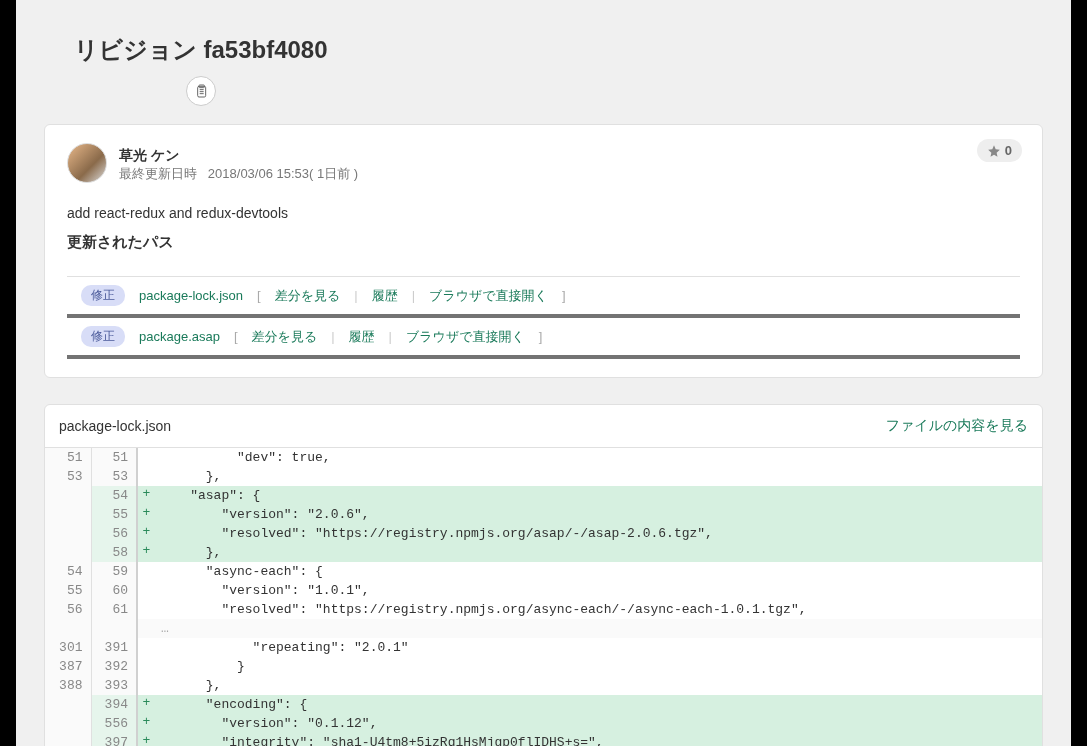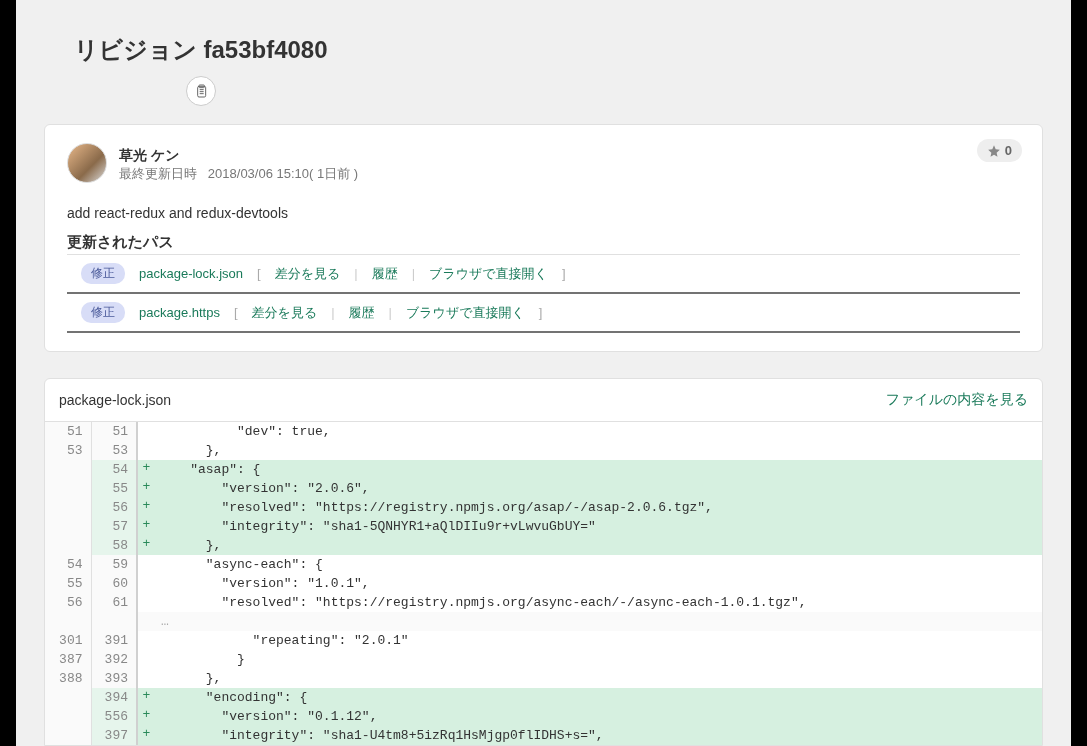--- a/index.html
+++ b/index.html
@@ -12,22 +12,22 @@
 .copy-btn svg { width: 16px; height: 16px; stroke: #666; fill: none; }
 
 .card { background: #fff; border: 1px solid #e0e0e0; border-radius: 6px; margin: 0 28px 26px 28px; padding: 18px 22px 18px 22px; position: relative;}
 .author-row { display: flex; align-items: flex-end; gap: 12px; }
 .avatar { width: 40px; height: 40px; border-radius: 50%; background: linear-gradient(135deg,#e8b88a 0%, #8a6a4a 60%,#ddd 100%); flex-shrink: 0; border:1px solid #ddd;}
 .author-name { font-weight: bold; font-size: 14px; }
 .author-meta { font-size: 13px; color: #777; }
 .star-badge { position: absolute; top: 14px; right: 20px; background: #eee; border-radius: 14px; padding: 4px 10px; display: flex; align-items: center; gap: 4px; color: #666; font-weight: bold; font-size: 13px;}
 .star-badge svg { width: 14px; height: 14px; fill: #888; }
 .commit-msg { margin: 22px 0 12px 0; font-size: 14px; color: #333; }
-.section-title { font-weight: bold; font-size: 15px; margin: 10px 0 2px 0; }
-.path-row { border-top: 1px solid #e0e0e0; border-bottom: 2px solid #737373; padding: 8px 14px; display: flex; align-items: center; gap: 14px; font-size: 13px;}
+.section-title { font-weight: bold; font-size: 15px; margin: 10px 0 24px 0; }
+.path-row { border-top: 1px solid #e0e0e0; border-bottom: 4px solid #737373; padding: 8px 14px; display: flex; align-items: center; gap: 14px; font-size: 13px;}
 .path-row + .path-row { border-top: none; }
 .tag-mod { background: #d8ddf7; color: #4a5a9a; border-radius: 10px; padding: 2px 10px; font-size: 12px; }
 .file-link { color: #1a7a5a; font-weight: 500; }
 .bracket { color: #aaa; }
 .sub-link { color: #1a7a5a; }
 .sep { color: #ccc; }
 
 .diff-card { background: #fff; border: 1px solid #e0e0e0; border-radius: 6px 6px 0 0; margin: 0 28px; }
 .diff-head { display: flex; justify-content: space-between; align-items: center; padding: 12px 14px; border-bottom: 1px solid #e0e0e0; }
 .diff-head .fname { font-size: 14px; color: #333; }
@@ -69,41 +69,41 @@
       <svg viewBox="0 0 24 24">
           <path d="M12 2l2.9 6.9L22 10l-5.5 4.8L18 22l-6-3.5L6 22l1.5-7.2L2 10l7.1-1.1z"></path>
         </svg>
       <span>0</span>
     </div>
     <div class="author-row">
       <div class="avatar"></div>
       <div>
         <div class="author-name">草光 ケン</div>
         <div class="author-meta">
-          <span>最終更新日時</span>&nbsp;&nbsp;&nbsp;<span>2018/03/06 15:10( 1日前 )</span>
+          <span>最終更新日時</span>&nbsp;&nbsp;&nbsp;<span>2018/03/06 15:53( 1日前 )</span>
         </div>
       </div>
     </div>
     <div class="commit-msg">add react-redux and redux-devtools</div>
     <div class="section-title">更新されたパス</div>
     <div id="paths-container">
         <div class="path-row">
           <span class="tag-mod">修正</span>
           <a class="file-link">package-lock.json</a>
           <span class="bracket">[</span>
           <a class="sub-link">差分を見る</a>
           <span class="sep">|</span>
           <a class="sub-link">履歴</a>
           <span class="sep">|</span>
           <a class="sub-link">ブラウザで直接開く</a>
           <span class="bracket">]</span>
         </div>
         <div class="path-row">
           <span class="tag-mod">修正</span>
-          <a class="file-link">package.https</a>
+          <a class="file-link">package.asap</a>
           <span class="bracket">[</span>
           <a class="sub-link">差分を見る</a>
           <span class="sep">|</span>
           <a class="sub-link">履歴</a>
           <span class="sep">|</span>
           <a class="sub-link">ブラウザで直接開く</a>
           <span class="bracket">]</span>
         </div>
       </div>
   </div>
@@ -140,26 +140,20 @@
             <td class="code">        "version": "2.0.6",</td>
           </tr>
           <tr class="add">
             <td class="ln"></td>
             <td class="ln2 ln2-strong">56</td>
             <td class="mark">+</td>
             <td class="code">        "resolved": "https://registry.npmjs.org/asap/-/asap-2.0.6.tgz",</td>
           </tr>
           <tr class="add">
             <td class="ln"></td>
-            <td class="ln2 ln2-strong">57</td>
-            <td class="mark">+</td>
-            <td class="code">        "integrity": "sha1-5QNHYR1+aQlDIIu9r+vLwvuGbUY="</td>
-          </tr>
-          <tr class="add">
-            <td class="ln"></td>
             <td class="ln2 ln2-strong">58</td>
             <td class="mark">+</td>
             <td class="code">      },</td>
           </tr>
           <tr>
             <td class="ln">54</td>
             <td class="ln2 ln2-strong">59</td>
             <td class="mark"></td>
             <td class="code">      "async-each": {</td>
           </tr>

